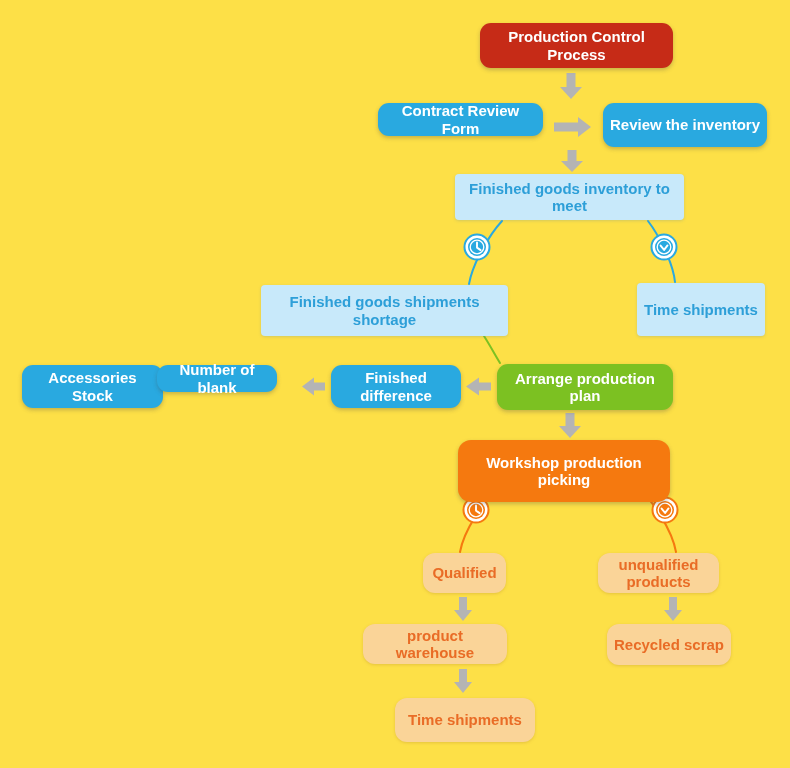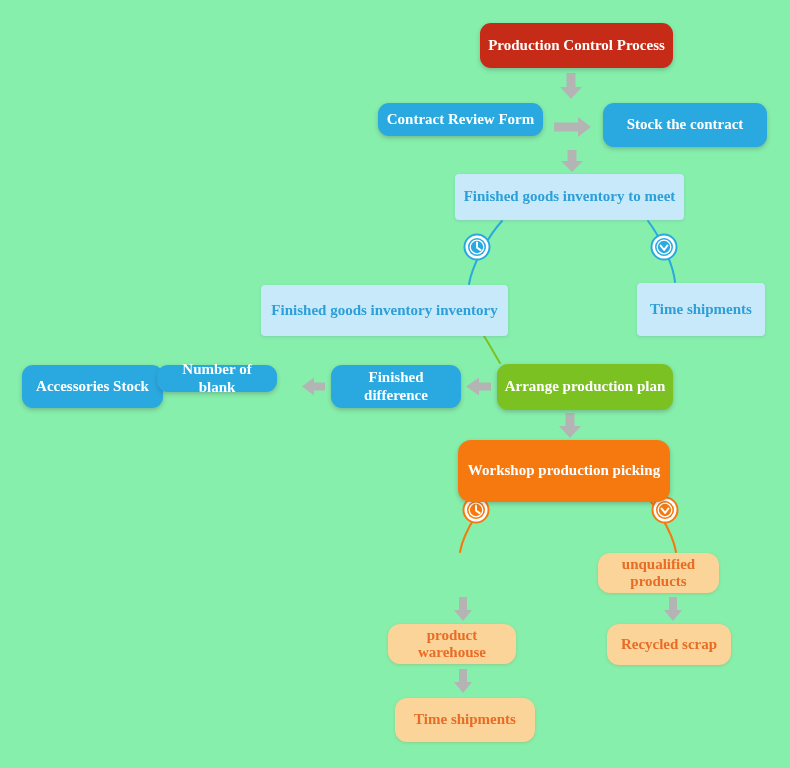--- a/index.html
+++ b/index.html
@@ -1,18 +1,18 @@
 <!DOCTYPE html>
 <html style="--red: #c62b17; --blue: #29a9e0; --lightBlue: #c8e9fa; --lightBlueText: #2d9fd8; --green: #7cc122; --orange: #f5790f; --lightOrange: #fad498; --lightOrangeText: #e96c26; --arrowGray: #b4b4b4; --lineBlue: #29a9e0;"><head>
 <meta charset="utf-8">
 <style>
   html,body { margin:0; padding:0; background:#ffffff; }
   .canvas {
-    position:relative; width:790px; height:768px; background:#86efac;
-    font-family:Liberation Serif, serif; overflow:hidden;
+    position:relative; width:790px; height:768px; background:#fde047;
+    font-family:Liberation Sans, sans-serif; overflow:hidden;
   }
   svg.layer { position:absolute; left:0; top:0; z-index:1; }
   .node {
     position:absolute; z-index:2; display:flex; align-items:center; justify-content:center;
     text-align:center; font-size:15px; font-weight:600; line-height:1.15; border-radius:11px;
     padding:0 6px; box-sizing:border-box;
   }
   .solid { color:#ffffff; box-shadow:0 2px 4px rgba(70,70,70,0.30); }
   .red    { background:var(--red); }
   .blue   { background:var(--blue); }
@@ -116,40 +116,41 @@
         <circle class="disc" r="9"></circle>
       <circle class="inner" r="6.8"></circle>
       <path class="hands" d="M-3.4,-1.4 L0.1,2.9 L3.5,-1.6"></path>
     </g>
   </svg>
 
   <div class="node solid red" style="left:480px;top:23px;width:193px;height:45px">Production Control Process</div>
 
   <div class="node solid blue" style="left:378px;top:103px;width:165px;height:33px">Contract Review Form</div>
 
-  <div class="node solid blue" style="left:603px;top:103px;width:164px;height:44px">Stock the contract</div>
+  <div class="node solid blue" style="left:603px;top:103px;width:164px;height:44px">Review the inventory</div>
 
   <div class="node light-blue" style="left:455px;top:174px;width:229px;height:46px">Finished goods inventory to meet</div>
 
-  <div class="node light-blue" style="left:261px;top:285px;width:247px;height:51px">Finished goods inventory inventory</div>
+  <div class="node light-blue" style="left:261px;top:285px;width:247px;height:51px">Finished goods shipments shortage</div>
 
   <div class="node light-blue" style="left:637px;top:283px;width:128px;height:53px">Time shipments</div>
 
   <div class="node solid blue" style="left:22px;top:365px;width:141px;height:43px">Accessories Stock</div>
 
   <div class="node solid blue" style="left:157px;top:365px;width:120px;height:27px">Number of blank</div>
 
   <div class="node solid blue" style="left:331px;top:365px;width:130px;height:43px">Finished difference</div>
 
   <div class="node solid green" style="left:497px;top:364px;width:176px;height:46px">Arrange production plan</div>
 
   <div class="node solid orange" style="left:458px;top:440px;width:212px;height:62px">Workshop production picking</div>
 
+  <div class="node light-orange" style="left:423px;top:553px;width:83px;height:40px">Qualified</div>
 
   <div class="node light-orange" style="left:598px;top:553px;width:121px;height:40px">unqualified products</div>
 
-  <div class="node light-orange" style="left:388px;top:624px;width:128px;height:40px">product warehouse</div>
+  <div class="node light-orange" style="left:363px;top:624px;width:144px;height:40px">product warehouse</div>
 
   <div class="node light-orange" style="left:607px;top:624px;width:124px;height:41px">Recycled scrap</div>
 
   <div class="node light-orange" style="left:395px;top:698px;width:140px;height:44px">Time shipments</div>
 
 </div>
 
 </body></html>

